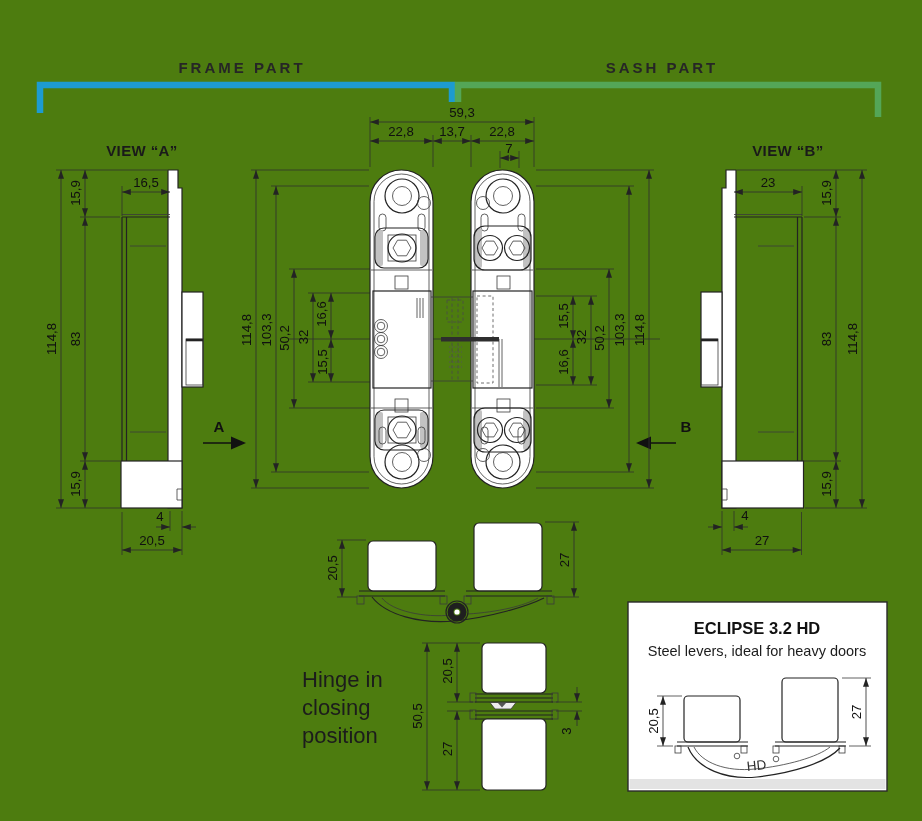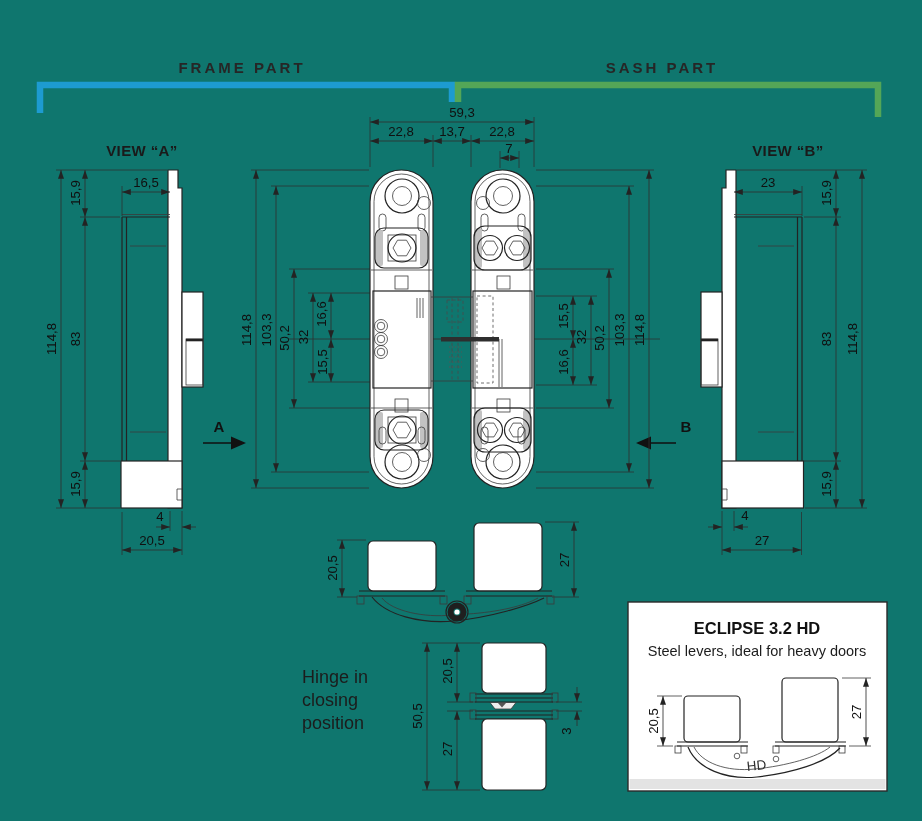--- a/index.html
+++ b/index.html
@@ -1,30 +1,30 @@
 <!DOCTYPE html>
 <html><head>
 <meta charset="utf-8">
 <style>
   html,body{margin:0;padding:0;background:#fff;}
-  #stage{position:relative;width:922px;height:821px;background:#0f766e;overflow:hidden;
+  #stage{position:relative;width:922px;height:821px;background:#4d7c0f;overflow:hidden;
          font-family:"Liberation Sans",sans-serif;}
   svg{position:absolute;left:0;top:0;}
   .ol  {fill:none;stroke:#232323;stroke-width:1.2;}
   .olf {fill:#ffffff;stroke:#232323;stroke-width:1.2;}
   .th  {fill:none;stroke:#3a3a3a;stroke-width:0.8;}
   .gry {fill:#c2c2c2;stroke:none;}
   .ext {fill:none;stroke:#2f2f2f;stroke-width:0.75;}
   .dim {fill:none;stroke:#2f2f2f;stroke-width:0.85;}
   .dsh {fill:none;stroke:#4a4a4a;stroke-width:0.8;stroke-dasharray:3,2.6;}
   .txt {font-size:13.2px;fill:#101010;text-anchor:middle;}
   .hdr {font-size:15px;font-weight:bold;letter-spacing:3px;fill:#262626;text-anchor:middle;}
   .vt  {font-size:15px;font-weight:bold;fill:#1a1a1a;text-anchor:middle;letter-spacing:.4px;}
   .ab  {font-size:15px;font-weight:bold;fill:#111;text-anchor:middle;}
-  .cap {position:absolute;left:302px;top:666px;width:84px;font-size:18px;
+  .cap {position:absolute;left:302px;top:666px;width:84px;font-size:22px;
         line-height:1.27;color:#1c1c1c;}
   .ibt {font-size:16.5px;font-weight:bold;fill:#111;text-anchor:middle;}
   .ibs {font-size:14.5px;fill:#1c1c1c;text-anchor:middle;}
   .hd  {font-size:13.5px;fill:#2e2e2e;text-anchor:middle;}
 </style>
 </head>
 <body>
 
 <div id="stage">
 <svg width="922" height="821" viewBox="0 0 922 821">

